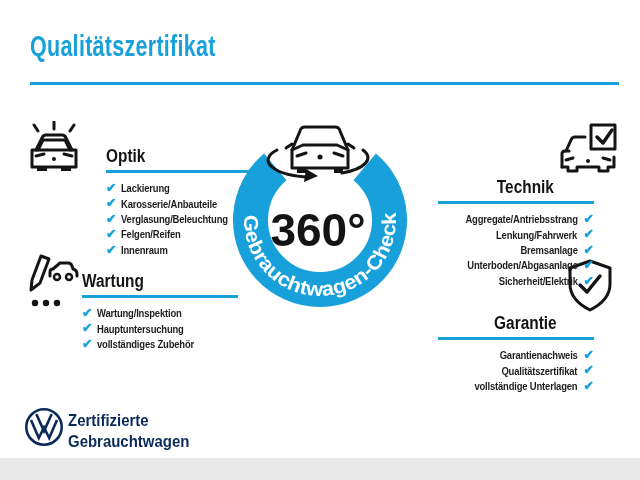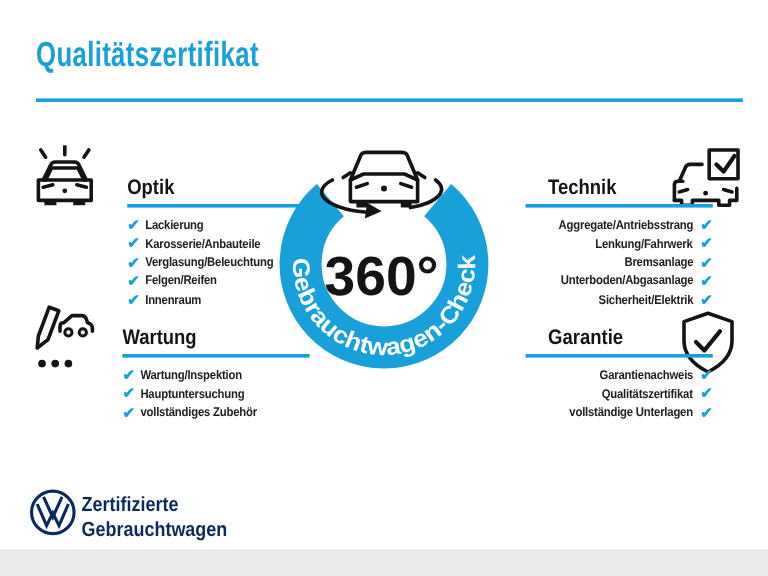--- a/index.html
+++ b/index.html
@@ -11,25 +11,25 @@
     font-family:"Liberation Sans",sans-serif;
     padding-left:36px;
   }
   .title{
     position:absolute;left:30px;top:30px;font-size:29px;font-weight:bold;color:var(--accent);
     white-space:nowrap;letter-spacing:.4px;transform:scaleX(.74);transform-origin:left top;
   }
   .title-rule{position:absolute;left:30px;top:82px;width:589px;height:3px;background:var(--accent);}
   .sec{position:absolute;width:156px;}
   .sec.left{text-align:left;}
-  .sec.right{text-align:left;}
+  .sec.right{text-align:center;margin-top:31px;}
   #sec-optik{left:82px;top:146px;margin-left:24px;}
   #sec-technik{right:82px;top:146px;}
-  #sec-wartung{left:82px;top:271px;margin-left:20px;}
-  #sec-garantie{right:82px;top:271px;}
+  #sec-wartung{left:82px;top:271px;}
+  #sec-garantie{right:82px;top:282px;}
   .sec h2{
     margin:0;font-size:17.5px;line-height:20px;font-weight:bold;color:var(--ink);
     white-space:nowrap;transform:scaleX(.88);transform-origin:left bottom;
   }
   .sec.right h2{transform-origin:right bottom;}
   .sec .rule{height:2.5px;background:var(--accent);margin-top:4px;}
   .items{margin-top:8px;}
   .item{display:flex;align-items:center;height:15.4px;gap:5px;}
   .sec.right .item{justify-content:flex-end;gap:6px;}
   .check{color:var(--accent);font-size:12.5px;font-weight:bold;line-height:1;}

